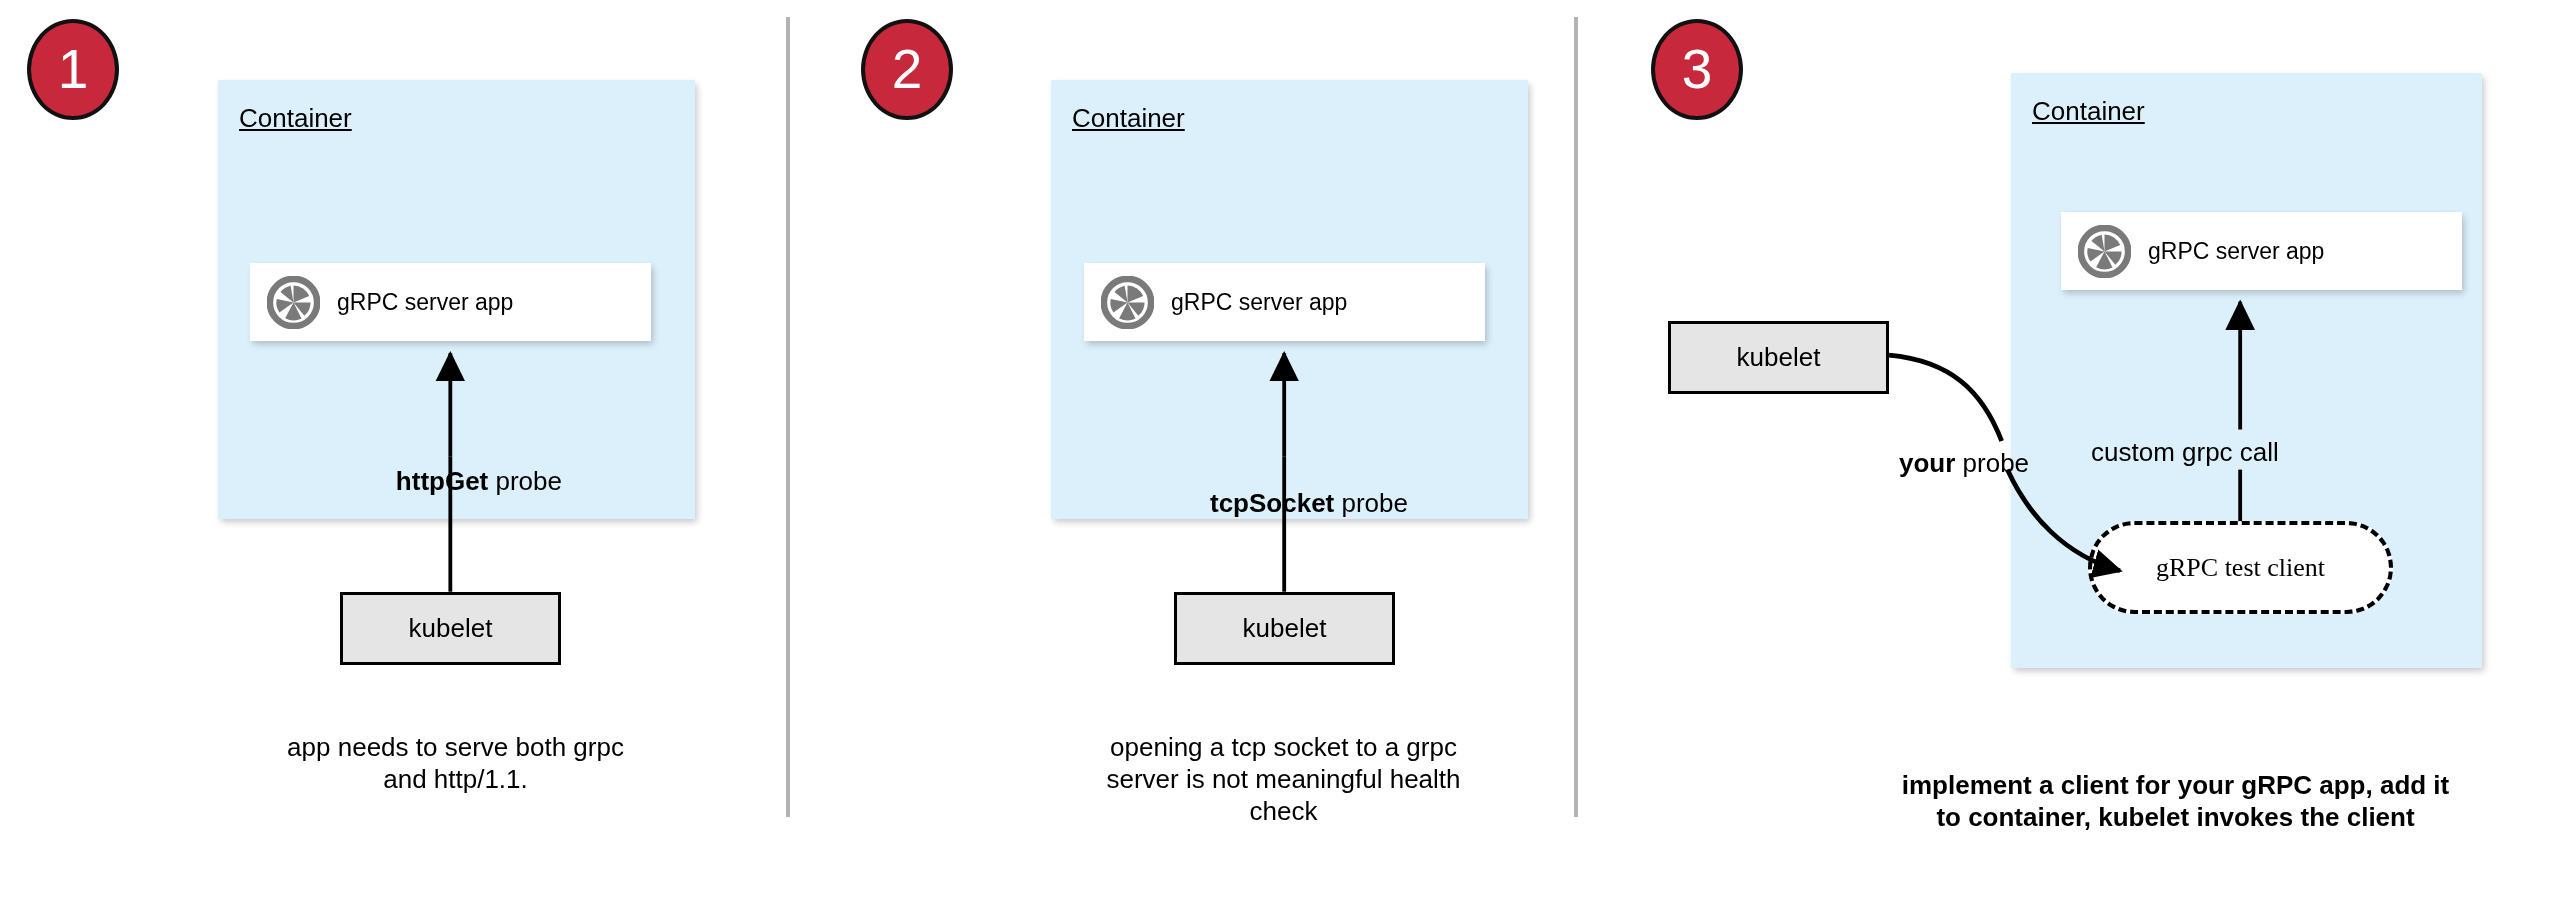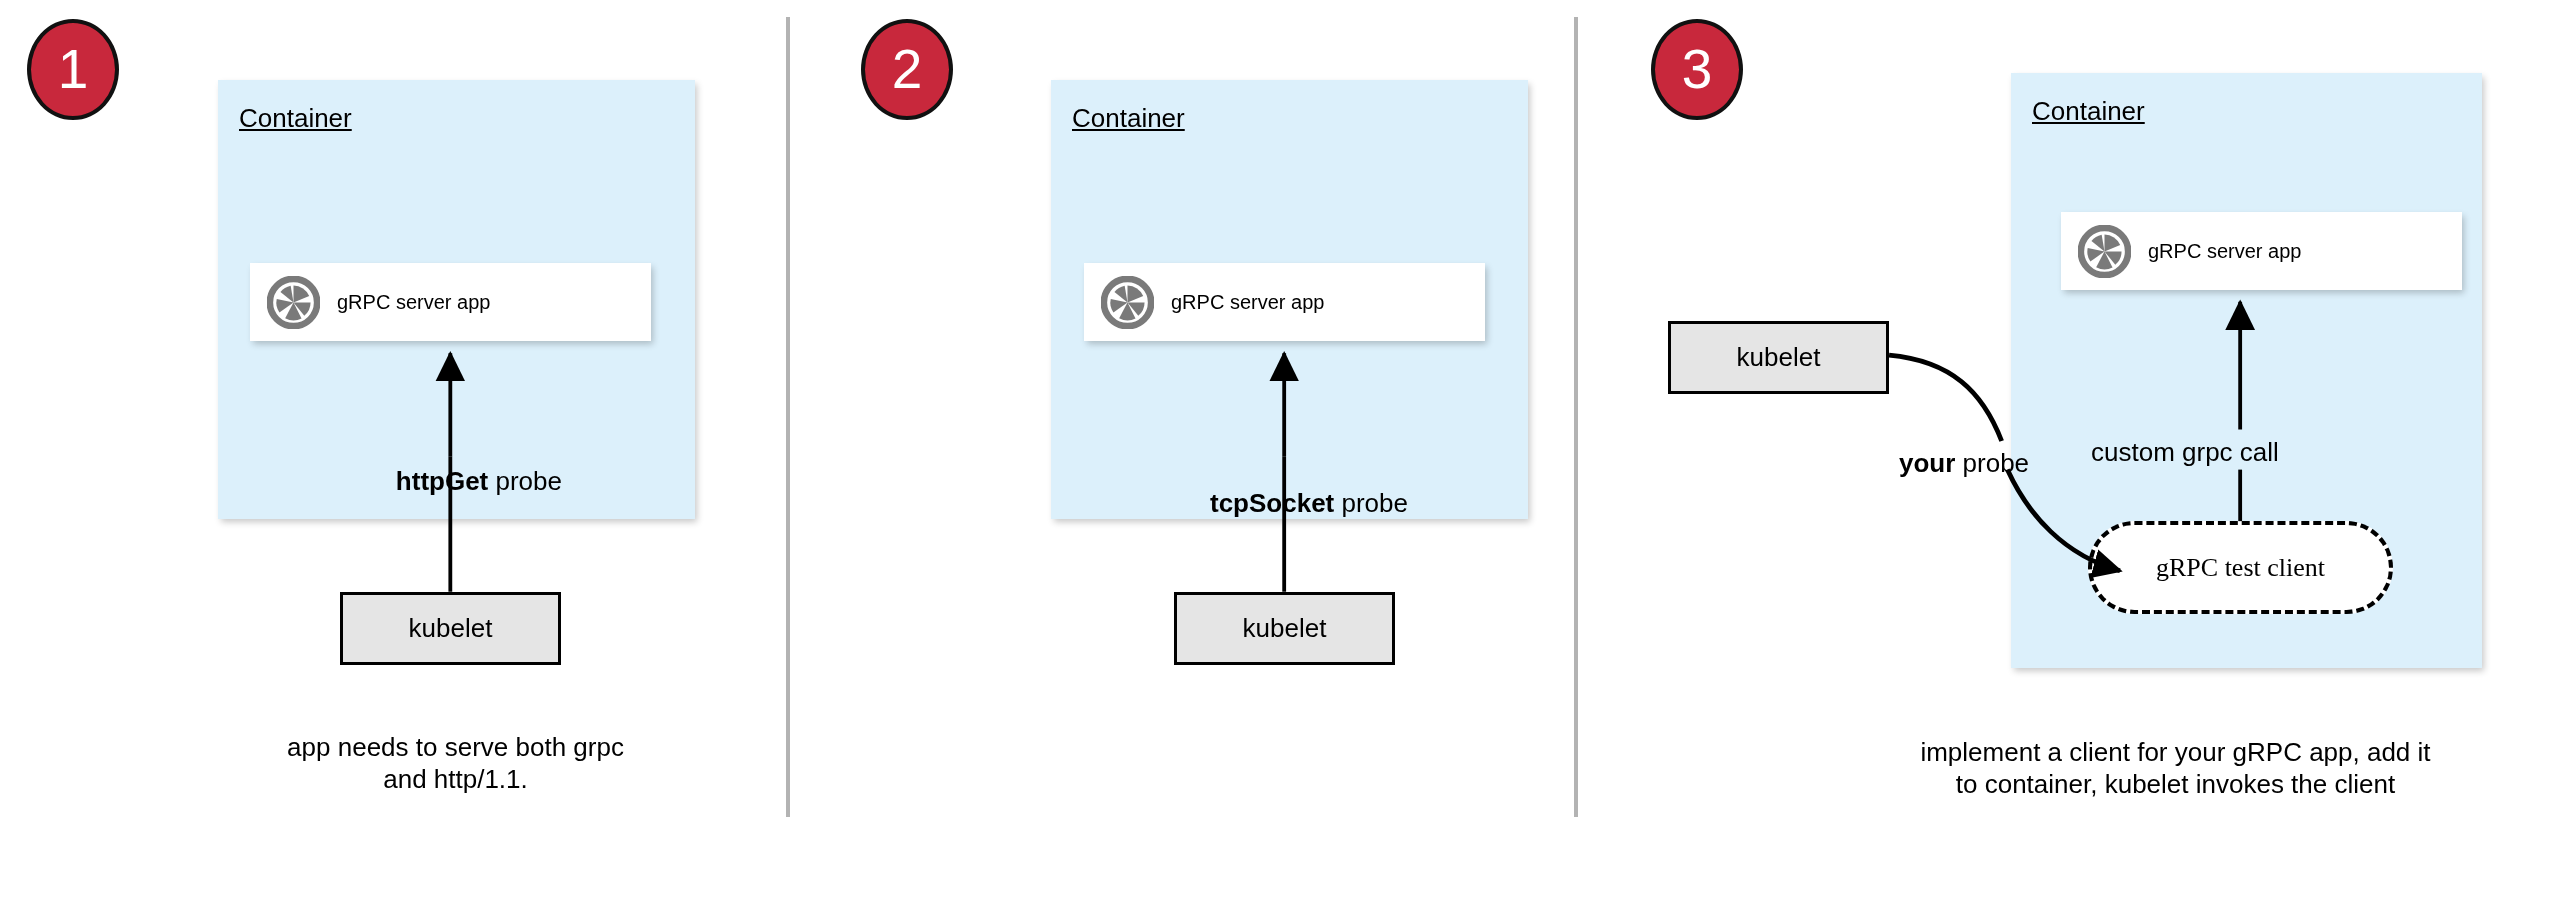--- a/index.html
+++ b/index.html
@@ -69,21 +69,21 @@
   .app-card {
     position: absolute;
     background: #ffffff;
     box-shadow: 2.9px 3.8px 6.7px rgba(0,0,0,0.22);
     display: flex;
     align-items: center;
     box-sizing: border-box;
     padding-left: 17px;
   }
   .app-card-label {
-    font-size: 20px;
+    font-size: 23px;
     margin-left: 17px;
     white-space: nowrap;
   }
   .grpc-icon { flex: none; display:block; }
 
   
   .kubelet-box {
     position: absolute;
     background: #e5e5e5;
     border: 3.8px solid #000000;
@@ -202,20 +202,25 @@
   </div>
 
   <div class="probe-label" style="left:1160px; top:488px; width:248px;">
     <b>tcpSocket</b><span> probe</span>
   </div>
 
   <div class="kubelet-box" style="left:1174px; top:592px; width:221px; height:73px;">
     <span>kubelet</span>
   </div>
 
+  <div class="caption" style="left:1040px; top:731px; width:487px;">
+    <div>opening a tcp socket to a grpc</div>
+    <div>server is not meaningful health</div>
+    <div>check</div>
+  </div>
 
   <div class="step-badge" style="left:1651px; top:19px;">3</div>
 
   <div class="container-box" style="left:2011px; top:73px; width:471px; height:595px;">
     <span class="container-label">Container</span>
   </div>
 
   <div class="app-card" style="left:2061px; top:212px; width:401px; height:78px;">
     <svg class="grpc-icon" width="53" height="53" viewBox="0 0 56 56">
       <circle cx="28" cy="28" r="25" fill="none" stroke="#7A7A7A" stroke-width="7"></circle>
@@ -239,21 +244,21 @@
   </div>
 
   <div class="edge-label" style="left:2091px; top:437px;">
     <span>custom grpc call</span>
   </div>
 
   <div class="dashed-client" style="left:2088px; top:521px; width:305px; height:93px;">
     <span>gRPC test client</span>
   </div>
 
-  <div class="caption" style="left:1813px; top:736px; width:725px;">
+  <div class="caption" style="left:1813px; top:769px; width:725px;font-weight:bold;">
     <div>implement a client for your gRPC app, add it</div>
     <div>to container, kubelet invokes the client</div>
   </div>
 
   <svg class="overlay" viewBox="0 0 2700 967" width="2576" height="923">
     <defs>
       <marker id="arrowhead" markerWidth="9" markerHeight="9" refX="7.4" refY="4.5" orient="auto" markerUnits="strokeWidth">
         <path d="M0,0.6 L8,4.5 L0,8.4 z" fill="#000000"></path>
       </marker>
       <marker id="arrowhead-fat" markerWidth="7" markerHeight="7" refX="5.6" refY="3.5" orient="auto" markerUnits="strokeWidth">

